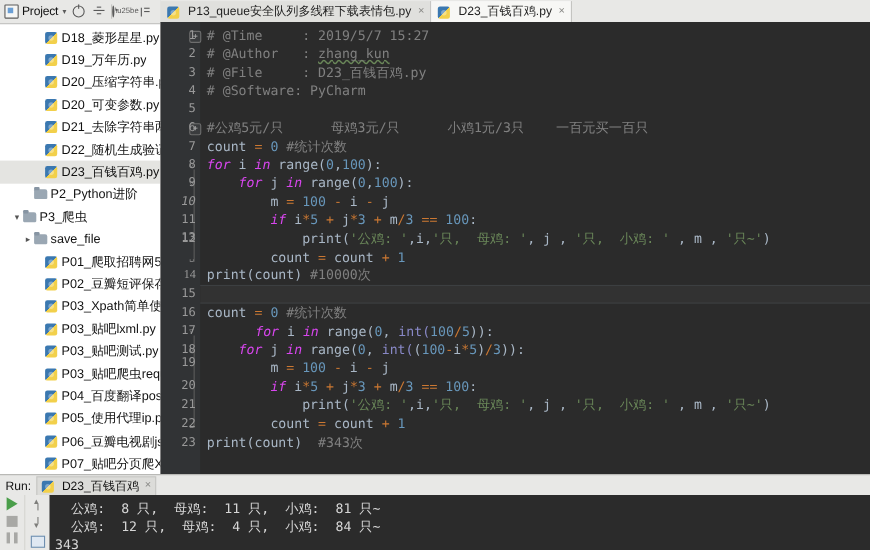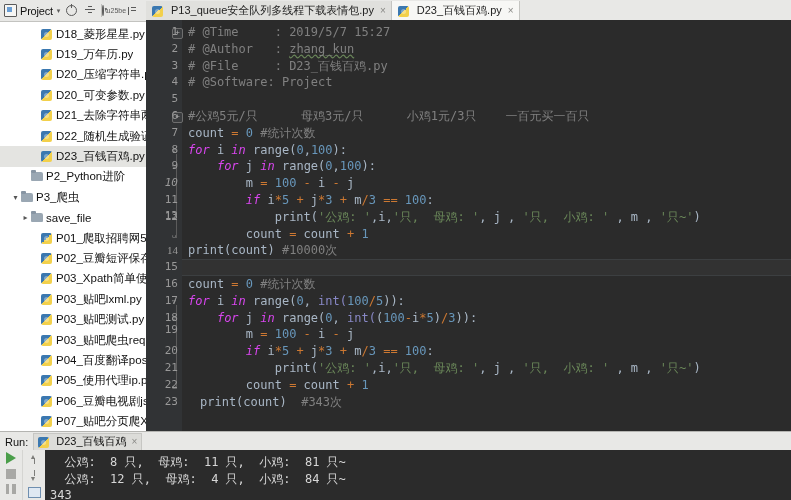--- a/index.html
+++ b/index.html
@@ -472,40 +472,40 @@
         <div class="gnum" style="top: 323.2px;">20</div>
         <div class="gnum" style="top: 340px;">21</div>
         <div class="gnum" style="top: 356.8px;">22</div>
         <div class="gnum" style="top: 373.6px;">23</div>
       </div>
     <div class="code" id="code">
         <div class="current-line" style="top: 239.2px;"></div>
         <div class="cl" style="top: 4px;"><span class="cmt"># @Time     : 2019/5/7 15:27</span></div>
         <div class="cl" style="top: 20.8px;"><span class="cmt"># @Author   : </span><span class="cmt err-underline">zhang_kun</span></div>
         <div class="cl" style="top: 37.6px;"><span class="cmt"># @File     : D23_百钱百鸡.py</span></div>
-        <div class="cl" style="top: 54.4px;"><span class="cmt"># @Software: Project</span></div>
+        <div class="cl" style="top: 54.4px;"><span class="cmt"># @Software: PyCharm</span></div>
         <div class="cl" style="top: 71.2px;"></div>
         <div class="cl" style="top: 88px;"><span class="cmt">#公鸡5元/只      母鸡3元/只      小鸡1元/3只    一百元买一百只</span></div>
         <div class="cl" style="top: 104.8px;"><span class="wht">count </span><span class="kw">= </span><span class="num">0 </span><span class="cmt">#统计次数</span></div>
         <div class="cl" style="top: 121.6px;"><span class="kw-it">for </span><span class="wht">i </span><span class="kw-it">in </span><span class="wht">range(</span><span class="num">0</span><span class="wht">,</span><span class="num">100</span><span class="wht">):</span></div>
         <div class="cl" style="top: 138.4px;"><span class="wht">    </span><span class="kw-it">for </span><span class="wht">j </span><span class="kw-it">in </span><span class="wht">range(</span><span class="num">0</span><span class="wht">,</span><span class="num">100</span><span class="wht">):</span></div>
         <div class="cl" style="top: 155.2px;"><span class="wht">        m </span><span class="kw">= </span><span class="num">100 </span><span class="kw">- </span><span class="wht">i </span><span class="kw">- </span><span class="wht">j</span></div>
         <div class="cl" style="top: 172px;"><span class="wht">        </span><span class="kw-it">if </span><span class="wht">i</span><span class="kw">*</span><span class="num">5 </span><span class="kw">+ </span><span class="wht">j</span><span class="kw">*</span><span class="num">3 </span><span class="kw">+ </span><span class="wht">m</span><span class="kw">/</span><span class="num">3 </span><span class="kw">== </span><span class="num">100</span><span class="wht">:</span></div>
         <div class="cl" style="top: 188.8px;"><span class="wht">            print(</span><span class="str">'公鸡: '</span><span class="wht">,i,</span><span class="str">'只,  母鸡: '</span><span class="wht">, j , </span><span class="str">'只,  小鸡: '</span><span class="wht"> , m , </span><span class="str">'只~'</span><span class="wht">)</span></div>
         <div class="cl" style="top: 205.6px;"><span class="wht">        count </span><span class="kw">= </span><span class="wht">count </span><span class="kw">+ </span><span class="num">1</span></div>
         <div class="cl" style="top: 222.4px;"><span class="wht">print(count) </span><span class="cmt">#10000次</span></div>
         <div class="cl" style="top: 239.2px;"></div>
         <div class="cl" style="top: 256px;"><span class="wht">count </span><span class="kw">= </span><span class="num">0 </span><span class="cmt">#统计次数</span></div>
-        <div class="cl" style="top: 272.8px;"><span class="kw-it">for </span><span class="wht">i </span><span class="kw-it">in </span><span class="wht">range(</span><span class="num">0</span><span class="wht">, </span><span class="bi">int(</span><span class="num">100</span><span class="kw">/</span><span class="num">5</span><span class="wht">)):</span></div>
+        <div class="cl" style="top: 272.8px; margin-left: 44px;"><span class="kw-it">for </span><span class="wht">i </span><span class="kw-it">in </span><span class="wht">range(</span><span class="num">0</span><span class="wht">, </span><span class="bi">int(</span><span class="num">100</span><span class="kw">/</span><span class="num">5</span><span class="wht">)):</span></div>
         <div class="cl" style="top: 289.6px;"><span class="wht">    </span><span class="kw-it">for </span><span class="wht">j </span><span class="kw-it">in </span><span class="wht">range(</span><span class="num">0</span><span class="wht">, </span><span class="bi">int(</span><span class="wht">(</span><span class="num">100</span><span class="kw">-</span><span class="wht">i</span><span class="kw">*</span><span class="num">5</span><span class="wht">)</span><span class="kw">/</span><span class="num">3</span><span class="wht">)):</span></div>
         <div class="cl" style="top: 306.4px;"><span class="wht">        m </span><span class="kw">= </span><span class="num">100 </span><span class="kw">- </span><span class="wht">i </span><span class="kw">- </span><span class="wht">j</span></div>
         <div class="cl" style="top: 323.2px;"><span class="wht">        </span><span class="kw-it">if </span><span class="wht">i</span><span class="kw">*</span><span class="num">5 </span><span class="kw">+ </span><span class="wht">j</span><span class="kw">*</span><span class="num">3 </span><span class="kw">+ </span><span class="wht">m</span><span class="kw">/</span><span class="num">3 </span><span class="kw">== </span><span class="num">100</span><span class="wht">:</span></div>
         <div class="cl" style="top: 340px;"><span class="wht">            print(</span><span class="str">'公鸡: '</span><span class="wht">,i,</span><span class="str">'只,  母鸡: '</span><span class="wht">, j , </span><span class="str">'只,  小鸡: '</span><span class="wht"> , m , </span><span class="str">'只~'</span><span class="wht">)</span></div>
         <div class="cl" style="top: 356.8px;"><span class="wht">        count </span><span class="kw">= </span><span class="wht">count </span><span class="kw">+ </span><span class="num">1</span></div>
-        <div class="cl" style="top: 373.6px; margin-left: 12px;"><span class="wht">print(count)  </span><span class="cmt">#343次</span></div>
+        <div class="cl" style="top: 373.6px;"><span class="wht">print(count)  </span><span class="cmt">#343次</span></div>
       </div>
   </div>
 
   <div class="run-panel">
     <div class="run-header">
       <span>Run:</span>
       <span class="run-tab">
         <span class="file-ico py"></span>
         <span>D23_百钱百鸡</span>
         <span class="tab-close">×</span>

